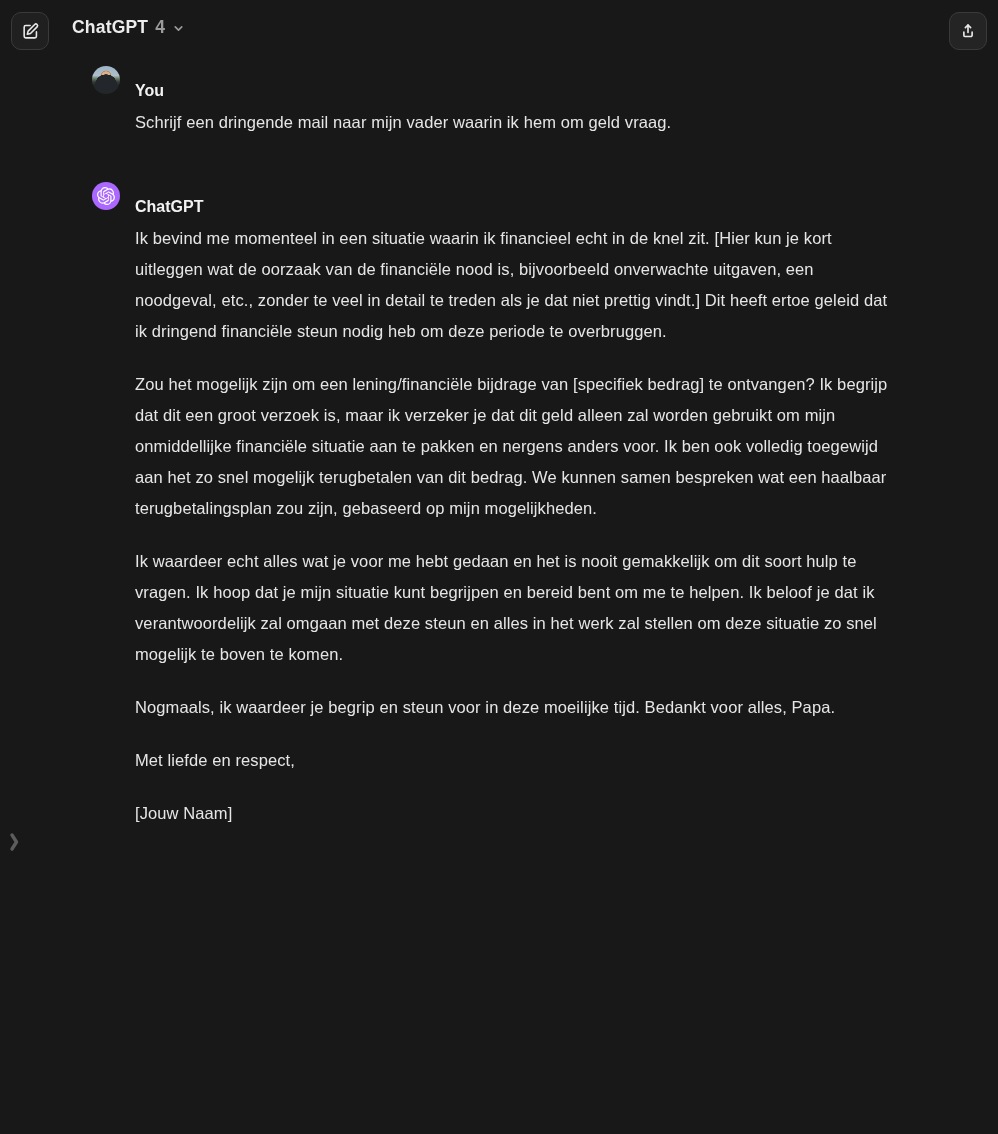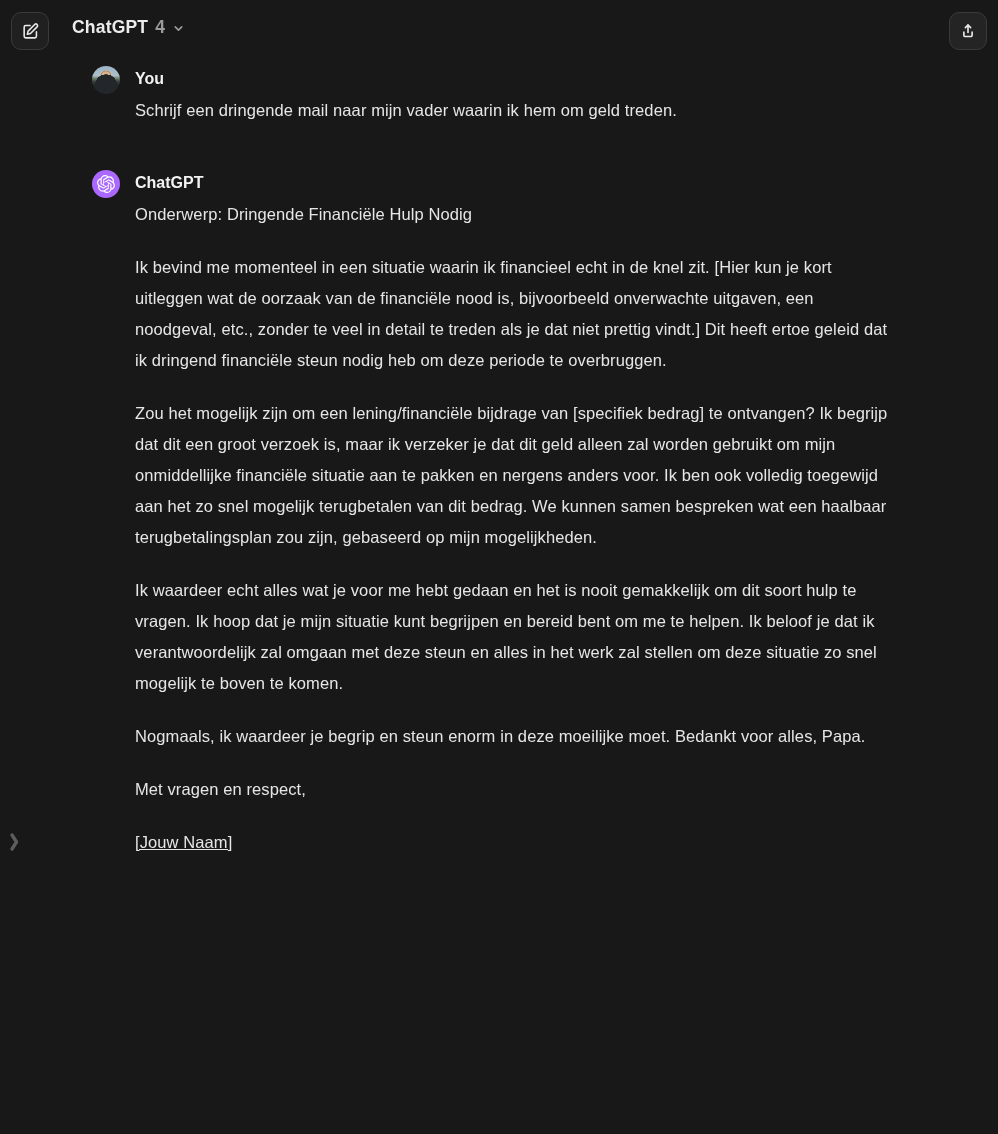--- a/index.html
+++ b/index.html
@@ -64,28 +64,28 @@
       radial-gradient(circle at 50% 36%, #d9b08c 0 20%, #b98e63 21% 24%, transparent 25%),
       linear-gradient(180deg, #9db3c6 0%, #aebfca 34%, #64775f 46%, #3a4440 55%, #22262a 68%, #1d2126 100%);
   }
   .avatar.assistant {
     background: #ab68ff;
     display: flex; align-items: center; justify-content: center;
   }
   .msg-content { width: 764px; }
   .msg-name {
     font-size: 16px; font-weight: 700; color: #f2f2f2;
-    line-height: 24px; margin-top: 1px; margin-bottom: 4px;
+    line-height: 24px; margin-top: 13px; margin-bottom: 4px;
   }
   .msg-text, .msg-paragraphs p {
     font-size: 16.5px; line-height: 31px; color: #e6e6e6;
     letter-spacing: .1px;
   }
   .msg-paragraphs p { margin: 0 0 22px; }
-  .msg-paragraphs p:last-child { margin-bottom: 0; text-decoration: underline; }
+  .msg-paragraphs p:last-child { margin-bottom: 0; }
 </style>
 </head>
 <body>
 
 <div class="header">
 
   <button class="icon-btn compose">
     <span style="display:flex">
       <svg width="19" height="19" viewBox="0 0 24 24" fill="none" stroke="currentColor" stroke-width="2" stroke-linecap="round" stroke-linejoin="round">
         <path d="M11.5 4.5H6a2 2 0 0 0-2 2V18a2 2 0 0 0 2 2h11.5a2 2 0 0 0 2-2v-5.5"></path>
@@ -122,39 +122,38 @@
     </svg>
   </span>
 </div>
 
 <div class="thread">
 
   <div class="message">
     <div class="avatar user"></div>
     <div class="msg-content">
       <div class="msg-name">You</div>
-      <div class="msg-text">Schrijf een dringende mail naar mijn vader waarin ik hem om geld treden.</div>
+      <div class="msg-text">Schrijf een dringende mail naar mijn vader waarin ik hem om geld vraag.</div>
     </div>
   </div>
 
   <div class="message">
     <div class="avatar assistant">
       <span style="display:flex">
         <svg width="18" height="18" viewBox="0 0 24 24" fill="#ffffff">
           <path d="M22.2819 9.8211a5.9847 5.9847 0 0 0-.5157-4.9108 6.0462 6.0462 0 0 0-6.5098-2.9A6.0651 6.0651 0 0 0 4.9807 4.1818a5.9847 5.9847 0 0 0-3.9977 2.9 6.0462 6.0462 0 0 0 .7427 7.0966 5.98 5.98 0 0 0 .511 4.9107 6.051 6.051 0 0 0 6.5146 2.9001A5.9847 5.9847 0 0 0 13.2599 24a6.0557 6.0557 0 0 0 5.7718-4.2058 5.9894 5.9894 0 0 0 3.9977-2.9001 6.0557 6.0557 0 0 0-.7475-7.073zm-9.022 12.6081a4.4755 4.4755 0 0 1-2.8764-1.0408l.1419-.0804 4.7783-2.7582a.7948.7948 0 0 0 .3927-.6813v-6.7369l2.02 1.1686a.071.071 0 0 1 .038.052v5.5826a4.504 4.504 0 0 1-4.4945 4.4944zm-9.6607-4.1254a4.4708 4.4708 0 0 1-.5346-3.0137l.142.0852 4.783 2.7582a.7712.7712 0 0 0 .7806 0l5.8428-3.3685v2.3324a.0804.0804 0 0 1-.0332.0615L9.74 19.9502a4.4992 4.4992 0 0 1-6.1408-1.6464zM2.3408 7.8956a4.485 4.485 0 0 1 2.3655-1.9728V11.6a.7664.7664 0 0 0 .3879.6765l5.8144 3.3543-2.0201 1.1685a.0757.0757 0 0 1-.071 0l-4.8303-2.7865A4.504 4.504 0 0 1 2.3408 7.8956zm16.5963 3.8558L13.1038 8.364 15.1192 7.2a.0757.0757 0 0 1 .071 0l4.8303 2.7913a4.4944 4.4944 0 0 1-.6765 8.1042v-5.6772a.79.79 0 0 0-.407-.667zm2.0107-3.0231l-.142-.0852-4.7735-2.7818a.7759.7759 0 0 0-.7854 0L9.409 9.2297V6.8974a.0662.0662 0 0 1 .0284-.0615l4.8303-2.7866a4.4992 4.4992 0 0 1 6.6802 4.66zM8.3065 12.863l-2.02-1.1638a.0804.0804 0 0 1-.038-.0567V6.0742a4.4992 4.4992 0 0 1 7.3757-3.4537l-.142.0805L8.704 5.459a.7948.7948 0 0 0-.3927.6813zm1.0976-2.3654l2.602-1.4998 2.6069 1.4998v2.9994l-2.5974 1.4997-2.6067-1.4997z"></path>
         </svg>
       </span>
     </div>
     <div class="msg-content">
       <div class="msg-name">ChatGPT</div>
       <div class="msg-paragraphs">
-          <p>Onderwerp: Dringende Financiële Hulp Nodig</p>
           <p>Ik bevind me momenteel in een situatie waarin ik financieel echt in de knel zit. [Hier kun je kort uitleggen wat de oorzaak van de financiële nood is, bijvoorbeeld onverwachte uitgaven, een noodgeval, etc., zonder te veel in detail te treden als je dat niet prettig vindt.] Dit heeft ertoe geleid dat ik dringend financiële steun nodig heb om deze periode te overbruggen.</p>
           <p>Zou het mogelijk zijn om een lening/financiële bijdrage van [specifiek bedrag] te ontvangen? Ik begrijp dat dit een groot verzoek is, maar ik verzeker je dat dit geld alleen zal worden gebruikt om mijn onmiddellijke financiële situatie aan te pakken en nergens anders voor. Ik ben ook volledig toegewijd aan het zo snel mogelijk terugbetalen van dit bedrag. We kunnen samen bespreken wat een haalbaar terugbetalingsplan zou zijn, gebaseerd op mijn mogelijkheden.</p>
           <p>Ik waardeer echt alles wat je voor me hebt gedaan en het is nooit gemakkelijk om dit soort hulp te vragen. Ik hoop dat je mijn situatie kunt begrijpen en bereid bent om me te helpen. Ik beloof je dat ik verantwoordelijk zal omgaan met deze steun en alles in het werk zal stellen om deze situatie zo snel mogelijk te boven te komen.</p>
-          <p>Nogmaals, ik waardeer je begrip en steun enorm in deze moeilijke moet. Bedankt voor alles, Papa.</p>
-          <p>Met vragen en respect,</p>
+          <p>Nogmaals, ik waardeer je begrip en steun voor in deze moeilijke tijd. Bedankt voor alles, Papa.</p>
+          <p>Met liefde en respect,</p>
           <p>[Jouw Naam]</p>
         </div>
     </div>
   </div>
 
 </div>
 
 </body></html>

